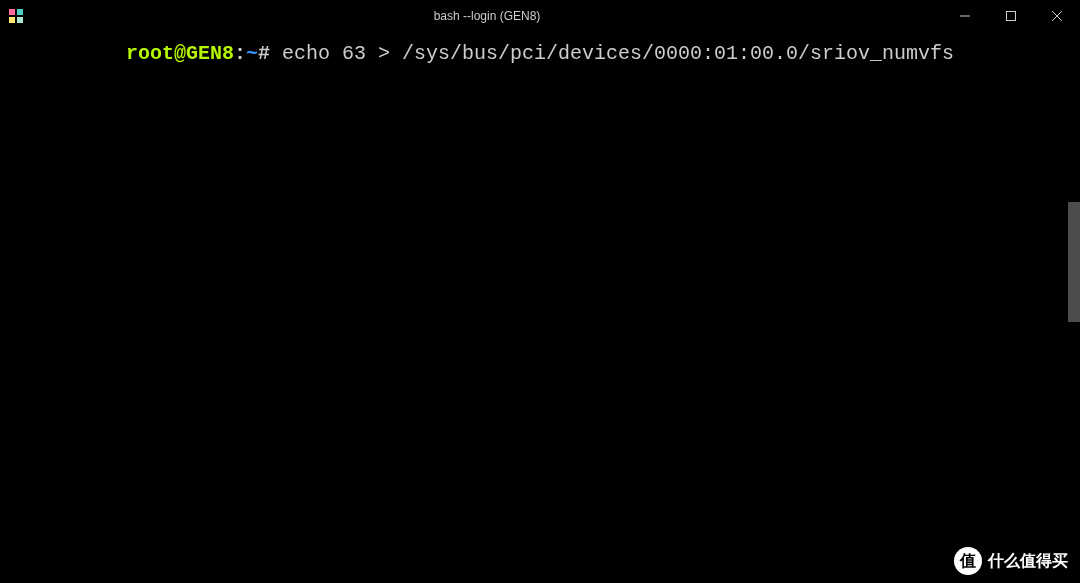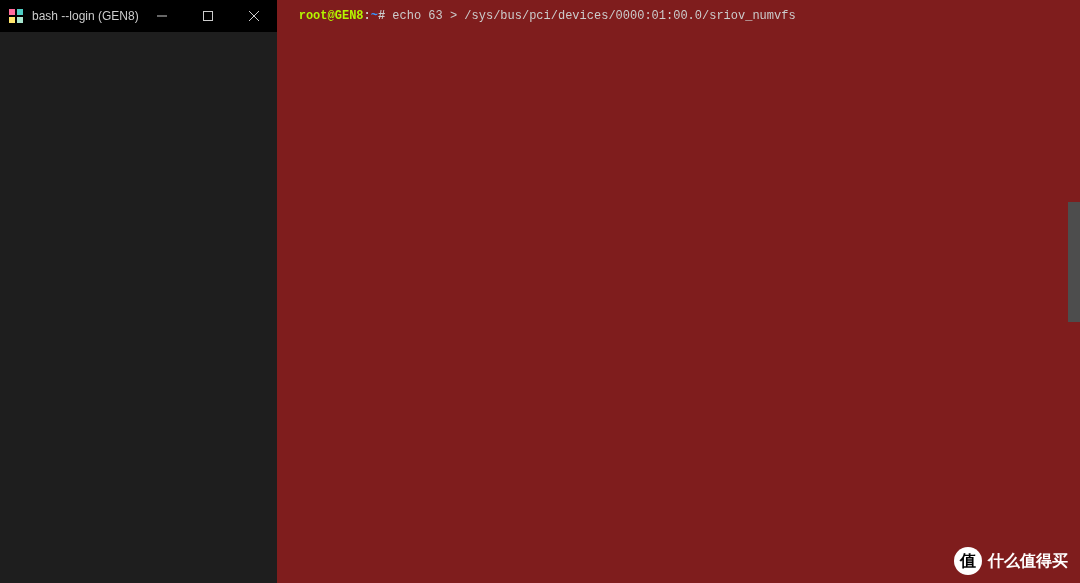--- a/index.html
+++ b/index.html
@@ -15,21 +15,22 @@
       font-family: "Consolas", "Courier New", monospace;
       overflow: hidden;
       position: relative;
     }
     
     .window {
       width: 100%;
       height: 100%;
       background: #1e1e1e;
       display: flex;
-      flex-direction: row;
+      flex-direction: column;
+      text-align: center;
     }
     
     .titlebar {
       height: 32px;
       background: #000000;
       display: flex;
       align-items: center;
       padding: 0 0 0 8px;
       color: #cccccc;
       font-family: "Segoe UI", sans-serif;
@@ -64,23 +65,23 @@
       height: 32px;
       display: flex;
       align-items: center;
       justify-content: center;
       color: #cccccc;
       cursor: pointer;
     }
     
     .terminal-body {
       flex: 1;
-      background: #7f1d1d;
+      background: #000000;
       padding: 8px 22px;
-      font-size: 12px;
+      font-size: 20px;
       line-height: 1.35;
       font-weight: bold;
       overflow: hidden;
       position: relative;
     }
     
     .terminal-line {
       white-space: nowrap;
     }
     

